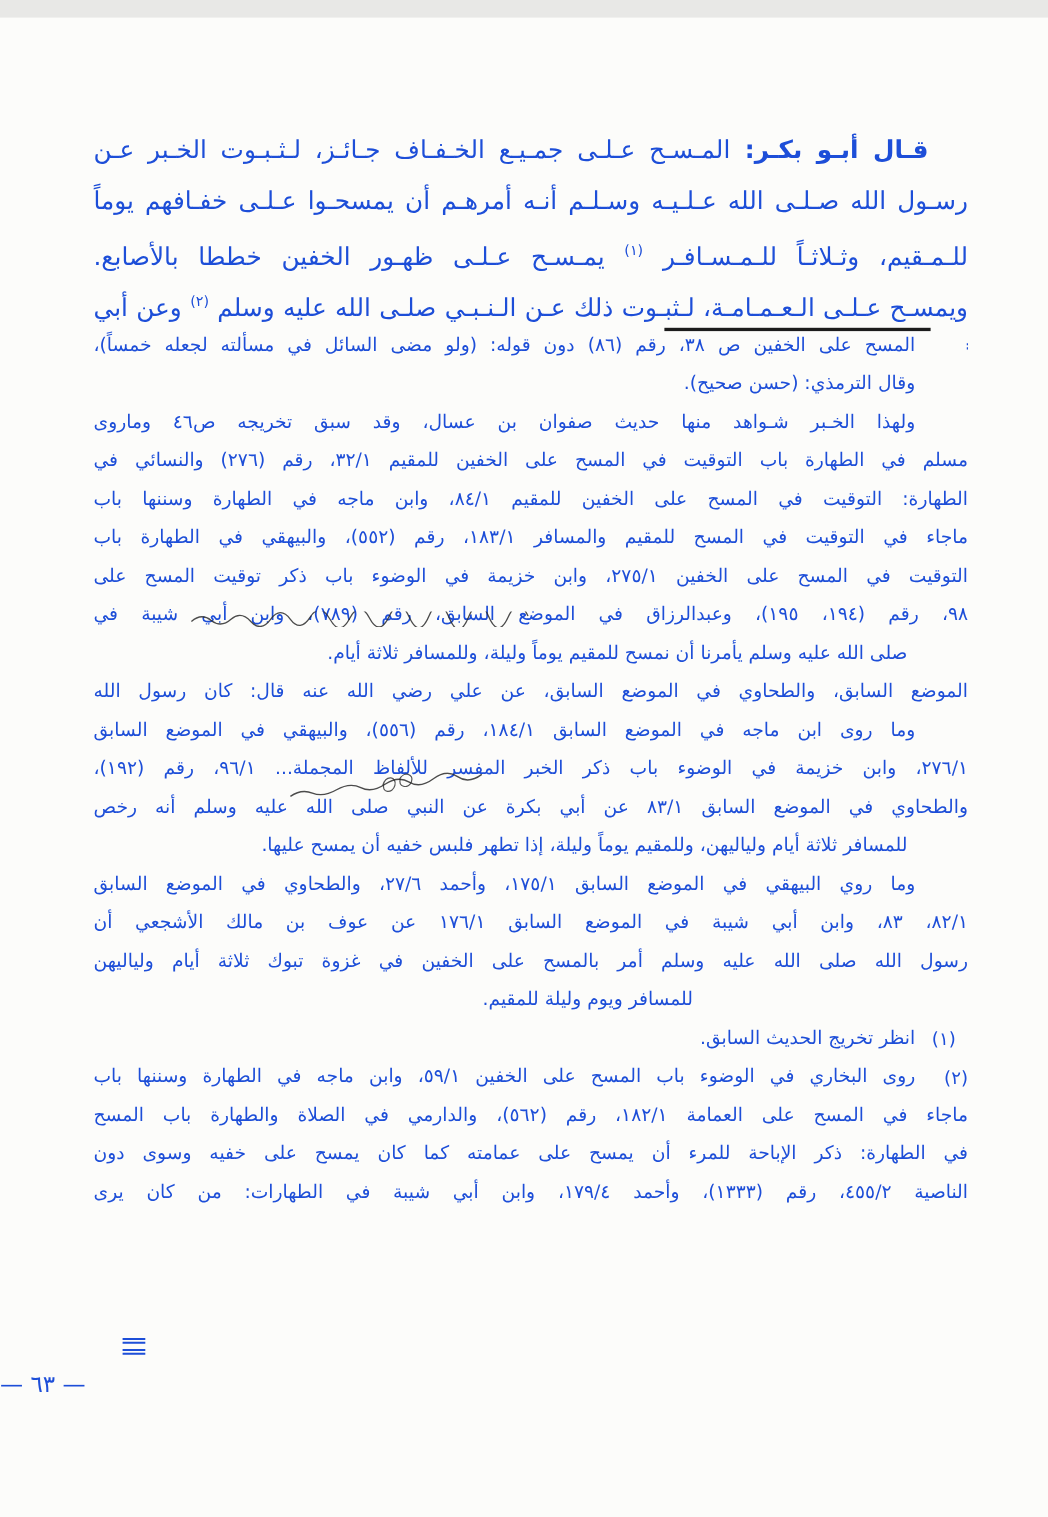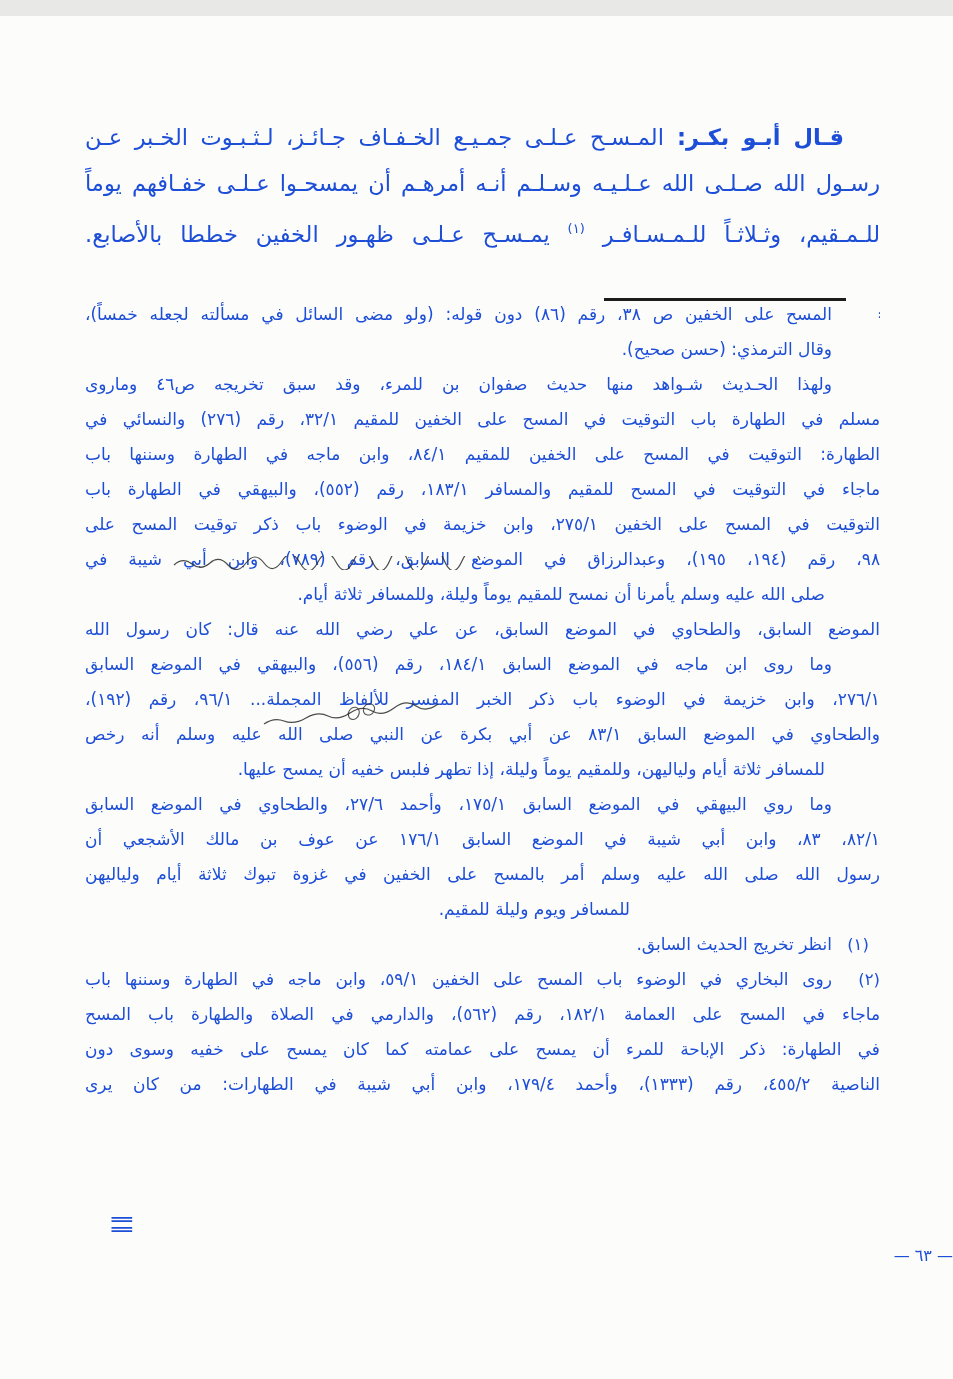--- a/index.html
+++ b/index.html
@@ -21,41 +21,42 @@
   .fl.m,.fl.i{padding-right:48px;}
   .fl.q{padding-right:55px;}
   .fl.qq{padding-right:250px;}
   .mark{position:absolute;right:0;top:0;width:44px;text-align:center;font-size:16.5px;}
   .mark.eq{font-weight:bold;transform:scaleX(2.1);transform-origin:center;}
   
   .beq{position:absolute;left:108px;top:1198px;font-size:15px;font-weight:bold;
        transform:scaleX(2.2);transform-origin:left center;}
   .beq div{height:10px;line-height:10px;}
   
-  .pageno{position:absolute;left:0;right:0;top:1230px;text-align:right;
-          font-size:16px;letter-spacing:3px;}
+  .pageno{position:absolute;left:0;right:0;top:1230px;text-align:left;
+          font-size:21px;letter-spacing:3px;}
   .sq{position:absolute;pointer-events:none;}
 </style>
 </head>
 <body>
 
 <div class="page">
 
   <div id="main">
       <div class="ml ind"><span class="b">قـال أبـو بكـر: </span><span>المـسـح عـلـى جمـيـع الخـفـاف جـائـز، لـثـبـوت الخـبر عـن</span></div>
       <div class="ml"><span>رسـول الله صـلـى الله عـلـيـه وسـلـم أنـه أمرهـم أن يمسحـوا عـلـى خفـافهم يوماً وليلة</span></div>
       <div class="ml"><span>للـمـقيم، وثـلاثـاً للـمـسـافـر </span><span class="sup">(١)</span><span> يمـسـح عـلـى ظهـور الخفين خططا بالأصابع.</span></div>
+      <div class="ml"><span>ويمسـح عـلـى الـعـمـامـة، لـثبـوت ذلك عـن الـنـبـي صلـى الله عليه وسلم </span><span class="sup">(٢)</span><span> وعن أبي</span></div>
     </div>
 
   <div class="fsep"></div>
 
   <div id="footnotes">
       <div class="fl j m"><span class="mark eq">=</span><span>المسح على الخفين ص ٣٨، رقم (٨٦) دون قوله: (ولو مضى السائل في مسألته لجعله خمساً)،</span></div>
       <div class="fl r m"><span>وقال الترمذي: (حسن صحيح).</span></div>
-      <div class="fl j i"><span>ولهذا الحـديث شـواهد منها حديث صفوان بن للمرء، وقد سبق تخريجه ص٤٦ وماروى</span></div>
+      <div class="fl j i"><span>ولهذا الخـبر شـواهد منها حديث صفوان بن عسال، وقد سبق تخريجه ص٤٦ وماروى</span></div>
       <div class="fl j"><span>مسلم في الطهارة باب التوقيت في المسح على الخفين للمقيم ٣٢/١، رقم (٢٧٦) والنسائي في</span></div>
       <div class="fl j"><span>الطهارة: التوقيت في المسح على الخفين للمقيم ٨٤/١، وابن ماجه في الطهارة وسننها باب</span></div>
       <div class="fl j"><span>ماجاء في التوقيت في المسح للمقيم والمسافر ١٨٣/١، رقم (٥٥٢)، والبيهقي في الطهارة باب</span></div>
       <div class="fl j"><span>التوقيت في المسح على الخفين ٢٧٥/١، وابن خزيمة في الوضوء باب ذكر توقيت المسح على</span></div>
       <div class="fl j"><span>٩٨، رقم (١٩٤، ١٩٥)، وعبدالرزاق في الموضع السابق، رقم (٧٨٩)، وابن أبي شيبة في</span></div>
       <div class="fl r q"><span>صلى الله عليه وسلم يأمرنا أن نمسح للمقيم يوماً وليلة، وللمسافر ثلاثة أيام.</span></div>
       <div class="fl j"><span>الموضع السابق، والطحاوي في الموضع السابق، عن علي رضي الله عنه قال: كان رسول الله</span></div>
       <div class="fl j i"><span>وما روى ابن ماجه في الموضع السابق ١٨٤/١، رقم (٥٥٦)، والبيهقي في الموضع السابق</span></div>
       <div class="fl j"><span>٢٧٦/١، وابن خزيمة في الوضوء باب ذكر الخبر المفسر للألفاظ المجملة... ٩٦/١، رقم (١٩٢)،</span></div>
       <div class="fl j"><span>والطحاوي في الموضع السابق ٨٣/١ عن أبي بكرة عن النبي صلى الله عليه وسلم أنه رخص</span></div>

